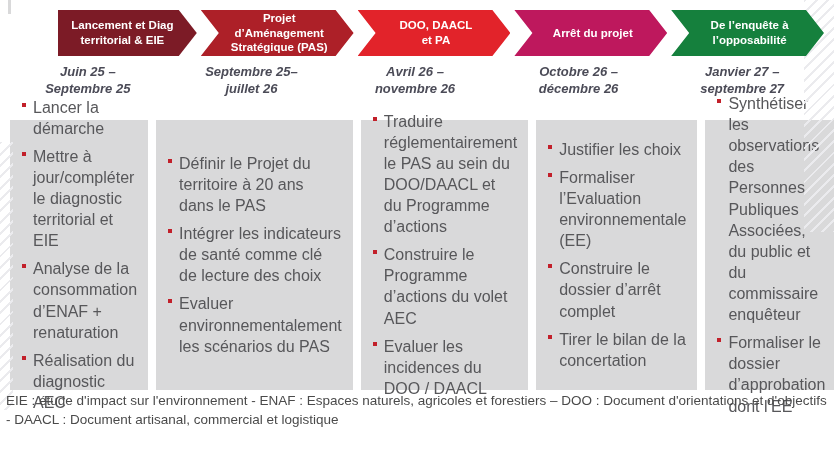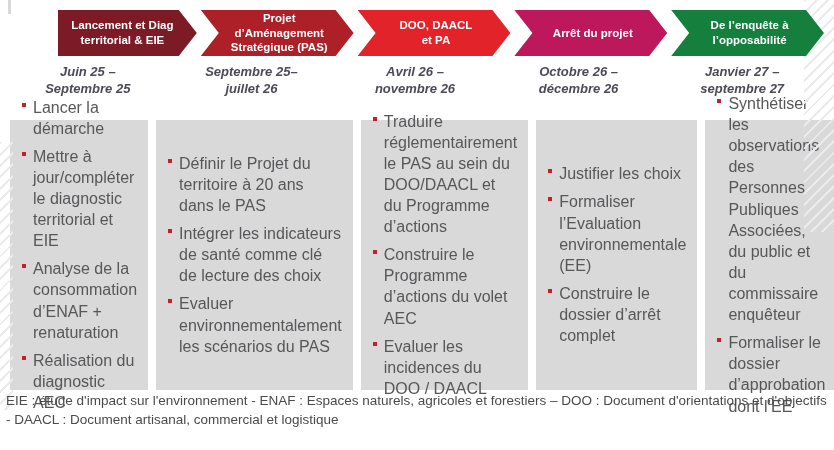--- a/index.html
+++ b/index.html
@@ -215,20 +215,24 @@
             <span class="item-text">Justifier les choix</span>
           </li>
           <li>
             <span class="bullet-square"></span>
             <span class="item-text">Formaliser l’Evaluation environnementale (EE)</span>
           </li>
           <li>
             <span class="bullet-square"></span>
             <span class="item-text">Construire le dossier d’arrêt complet</span>
           </li>
+          <li>
+            <span class="bullet-square"></span>
+            <span class="item-text">Tirer le bilan de la concertation</span>
+          </li>
         </ul>
       </div>
       <div class="box">
         <ul>
           <li>
             <span class="bullet-square"></span>
             <span class="item-text">Synthétiser les observations des Personnes Publiques Associées, du public et du commissaire enquêteur</span>
           </li>
           <li>
             <span class="bullet-square"></span>

